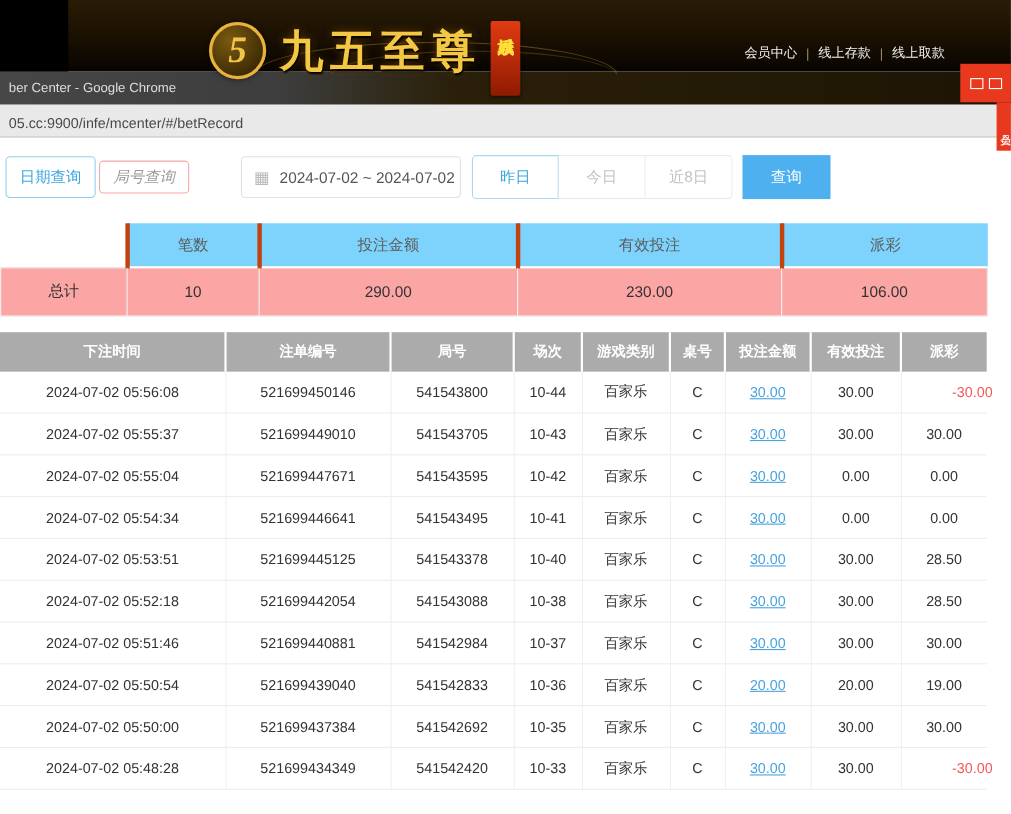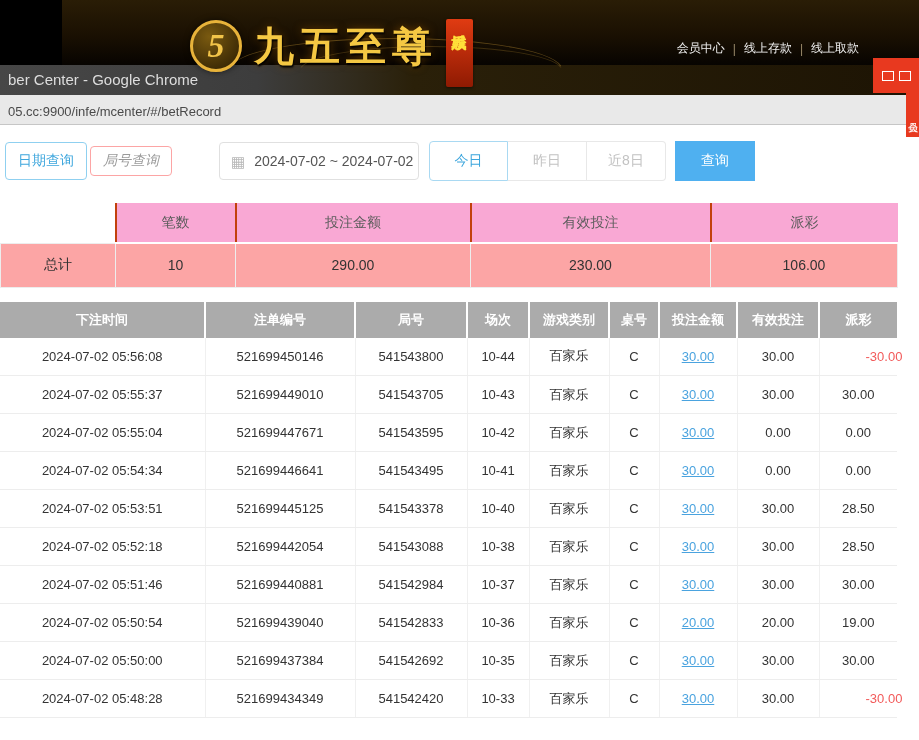--- a/index.html
+++ b/index.html
@@ -50,21 +50,21 @@
     position:absolute; right:60px; bottom:8px; font-size:12px; color:#f0f0f0;
     display:flex; align-items:center; gap:8px; white-space:nowrap;
   }
   .top-nav .nav-link { cursor:pointer; }
   .top-nav .sep { color:#9a8a6a; }
 
   
   .titlebar {
     position:relative; height:30px; line-height:30px;
     background:linear-gradient(90deg,#474747 0%,#3d3d3d 28%,#2a2009 45%,#1d1404 100%);
-    color:#ddd; font-size:15px; padding-left:8px; z-index:2;
+    color:#ddd; font-size:12px; padding-left:8px; z-index:2;
   }
   .win-widget {
     position:absolute; right:0; top:58px; width:46px; height:35px;
     background:#e8391f; z-index:6; display:flex; align-items:center; justify-content:center; gap:5px;
   }
   .win-btn { width:12px; height:10px; border:1px solid #fff; display:inline-block; }
   .service-tab {
     position:absolute; right:0; top:93px; width:13px; height:44px;
     background:#e8391f; color:#fff; font-size:10px; z-index:6;
     writing-mode:vertical-rl; text-orientation:upright;
@@ -106,22 +106,22 @@
   .btn-group .g-btn:last-child { border-radius:0 4px 4px 0; }
   .btn-search {
     width:80px; height:40px; background:#4fb0f0; color:#fff; border:none; border-radius:0;
     font-size:14px; cursor:pointer; font-family:inherit;
   }
 
   
   table { border-collapse:collapse; table-layout:fixed; }
   .summary-table { width:897px; margin-top:22px; font-size:14px; }
   .summary-table th {
-    height:40px; background:#f9a8d4; color:#5c5c5c; font-weight:400; text-align:center;
-    border-left:2px solid #c2410c; border-bottom:2px solid #fff;
+    height:40px; background:#7dd3fc; color:#5c5c5c; font-weight:400; text-align:center;
+    border-left:4px solid #c2410c; border-bottom:2px solid #fff;
   }
   .summary-table th.blank { background:#fff; border:none; }
   .summary-table td {
     height:44px; background:#fca5a5; text-align:center; color:#333;
     border:1px solid #ededed;
   }
 
   
   .bet-table { width:897px; margin-top:14px; font-size:13px; }
   .bet-table th {
@@ -177,22 +177,22 @@
   <main class="content">
 
     <div class="filter-row">
       <button class="btn btn-date-query">日期查询</button>
       <button class="btn btn-round-query">局号查询</button>
       <div class="date-input">
         <span class="cal-icon">▦</span>
         <span>2024-07-02 ~ 2024-07-02</span>
       </div>
       <div class="btn-group">
+        <button class="g-btn">昨日</button>
         <button class="g-btn">今日</button>
-        <button class="g-btn">昨日</button>
         <button class="g-btn">近8日</button>
       </div>
       <button class="btn-search">查询</button>
     </div>
 
     <table class="summary-table">
       <colgroup>
           <col style="width:115px">
           <col style="width:120px">
           <col style="width:235px">

